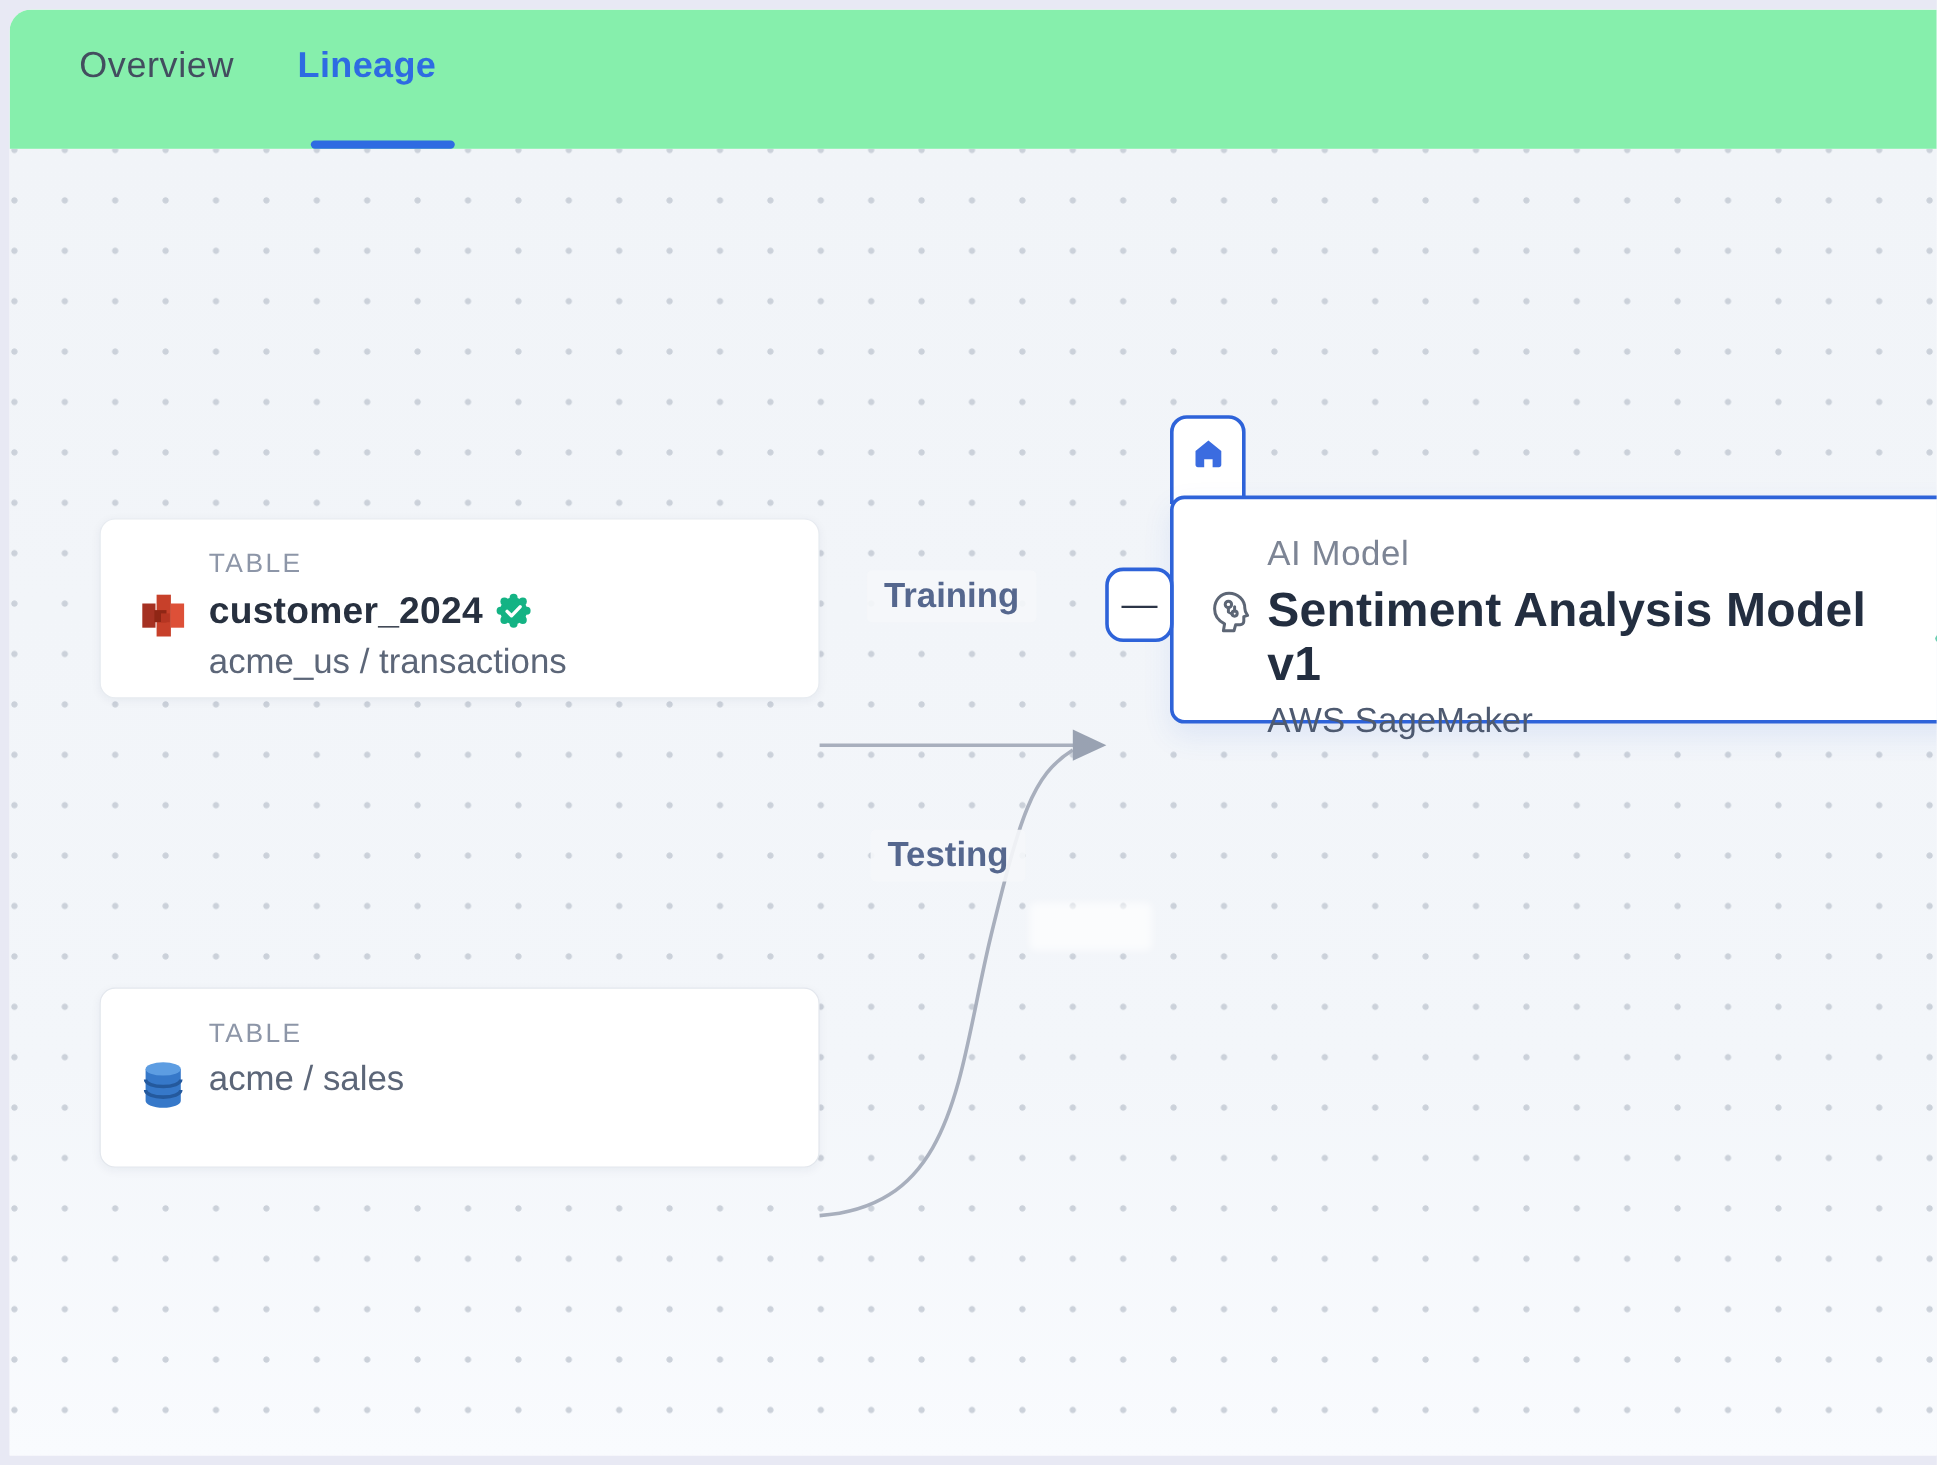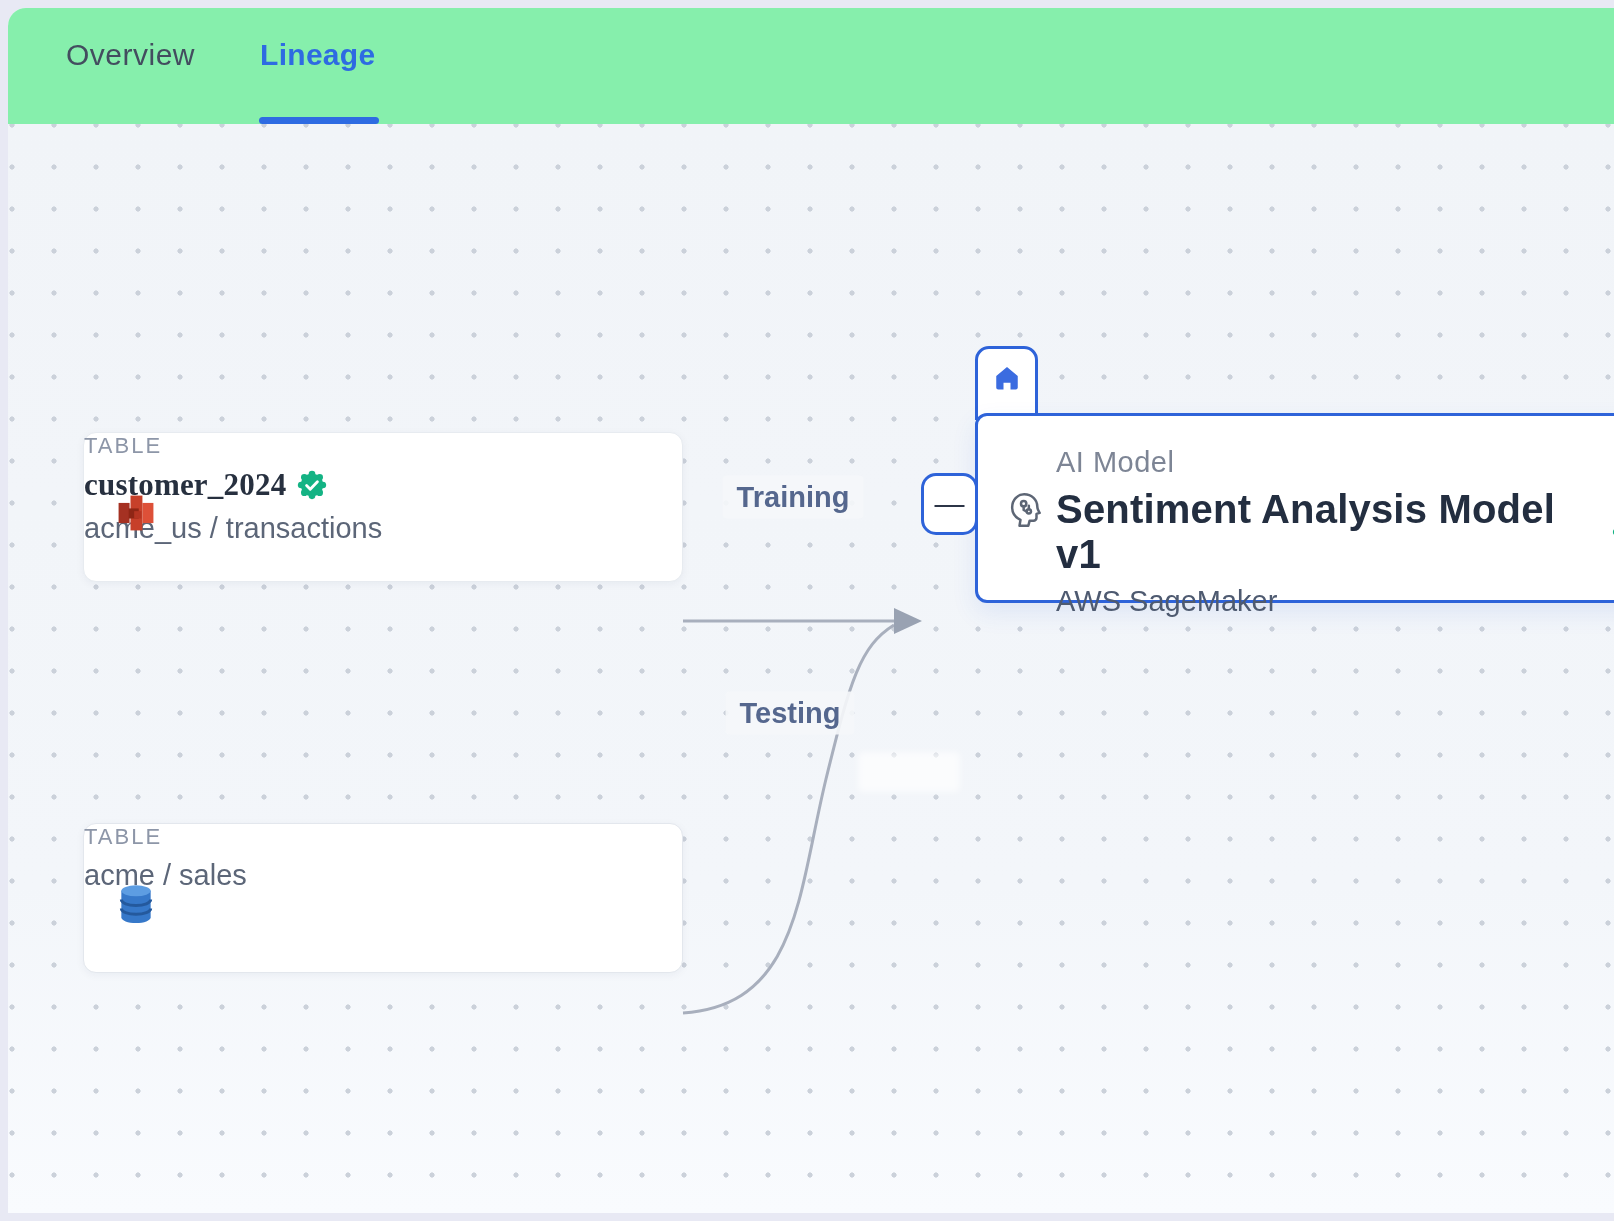--- a/index.html
+++ b/index.html
@@ -12,21 +12,21 @@
   .app {
     position:absolute; left:8px; top:8px; right:0; bottom:8px;
     background:#ffffff;
     border-top-left-radius:18px;
     overflow:hidden;
   }
   
   .header { position:absolute; left:0; top:0; right:0; height:116px; background:#86efac; z-index:5; }
   .tab { position:absolute; top:30px; font-size:30px; cursor:pointer; }
   .tab.overview { left:58px; color:#434d5f; font-weight:400; letter-spacing:.5px; }
-  .tab.lineage  { left:252px; color:#2e6be2; font-weight:700; letter-spacing:.3px; }
+  .tab.lineage  { left:240px; color:#2e6be2; font-weight:700; letter-spacing:.3px; }
   .tab-underline {
     position:absolute; left:251px; bottom:0; width:120px; height:7px;
     background:#2e6be2; border-radius:4px;
   }
   
   .canvas {
     position:absolute; left:0; top:116px; right:0; bottom:0;
     background:
       radial-gradient(circle, #cbd1da 2.3px, rgba(203,209,218,0) 2.9px),
       linear-gradient(180deg, #f1f4f8 0%, #f3f6fa 70%, #f9fbfe 100%);
@@ -44,24 +44,24 @@
     z-index:2; white-space:nowrap;
   }
   
   .t-card {
     position:absolute; width:600px; height:150px; background:#fff;
     border:1px solid #e7ebf0; border-radius:13px;
     box-shadow:0 2px 8px rgba(25,40,70,0.05);
     z-index:3; cursor:pointer;
   }
   .t-card .n-icon { position:absolute; left:30px; top:58px; width:44px; height:44px; }
-  .t-text { }
+  .t-text { margin-left:90px; padding-top:24px; }
   .n-type { font-size:22px; color:#8d96a8; letter-spacing:2px; margin-bottom:8px; }
   .n-title-row { display:flex; align-items:center; gap:11px; }
-  .n-title { font-size:31px; font-weight:700; color:#27303f; letter-spacing:.2px;font-family:Liberation Serif, serif; }
+  .n-title { font-size:31px; font-weight:700; color:#27303f; letter-spacing:.2px; }
   .n-sub { font-size:29px; color:#5c6678; margin-top:9px; }
   .badge { width:30px; height:30px; flex:0 0 auto; }
   
   .home-tab {
     position:absolute; left:967px; top:338px; width:63px; height:74px;
     background:#fff; border:3px solid #2e63d9;
     border-radius:14px 14px 0 0; z-index:2;
     display:flex; justify-content:center; cursor:pointer; padding-top:14px;
   }
   .ai-card {

